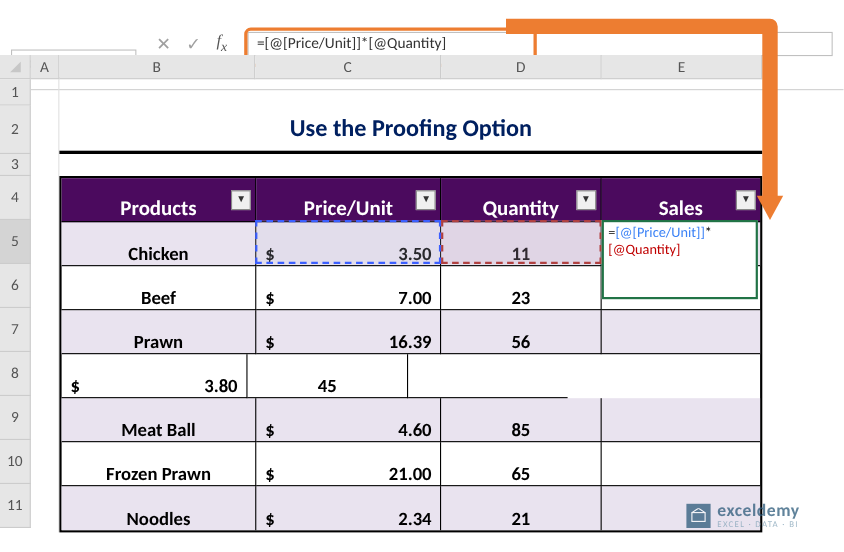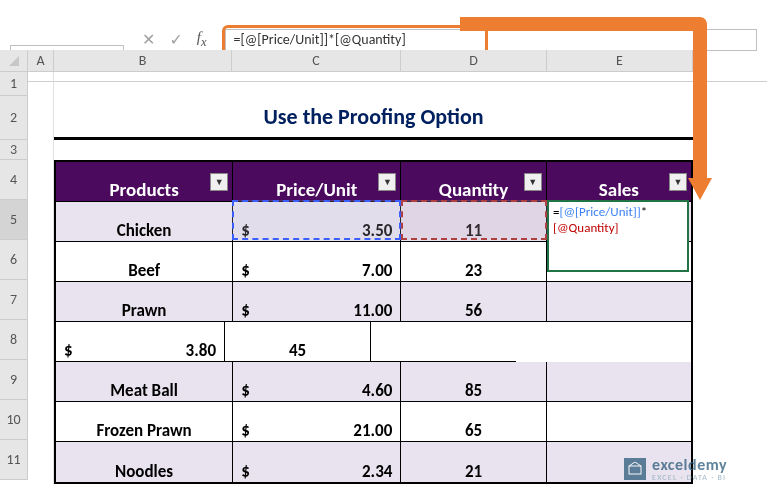--- a/index.html
+++ b/index.html
@@ -241,21 +241,21 @@
           <span class="dollar">$</span>
           <span class="val">7.00</span>
         </div>
         <div class="tcell c-qty">23</div>
         <div class="tcell c-sales"></div>
       </div>
       <div class="trow stripe">
         <div class="tcell c-prod">Prawn</div>
         <div class="tcell c-price price-cell">
           <span class="dollar">$</span>
-          <span class="val">11.00</span>
+          <span class="val">16.39</span>
         </div>
         <div class="tcell c-qty">56</div>
         <div class="tcell c-sales"></div>
       </div>
       <div class="trow">
         <div class="tcell c-price price-cell">
           <span class="dollar">$</span>
           <span class="val">3.80</span>
         </div>
         <div class="tcell c-qty">45</div>

